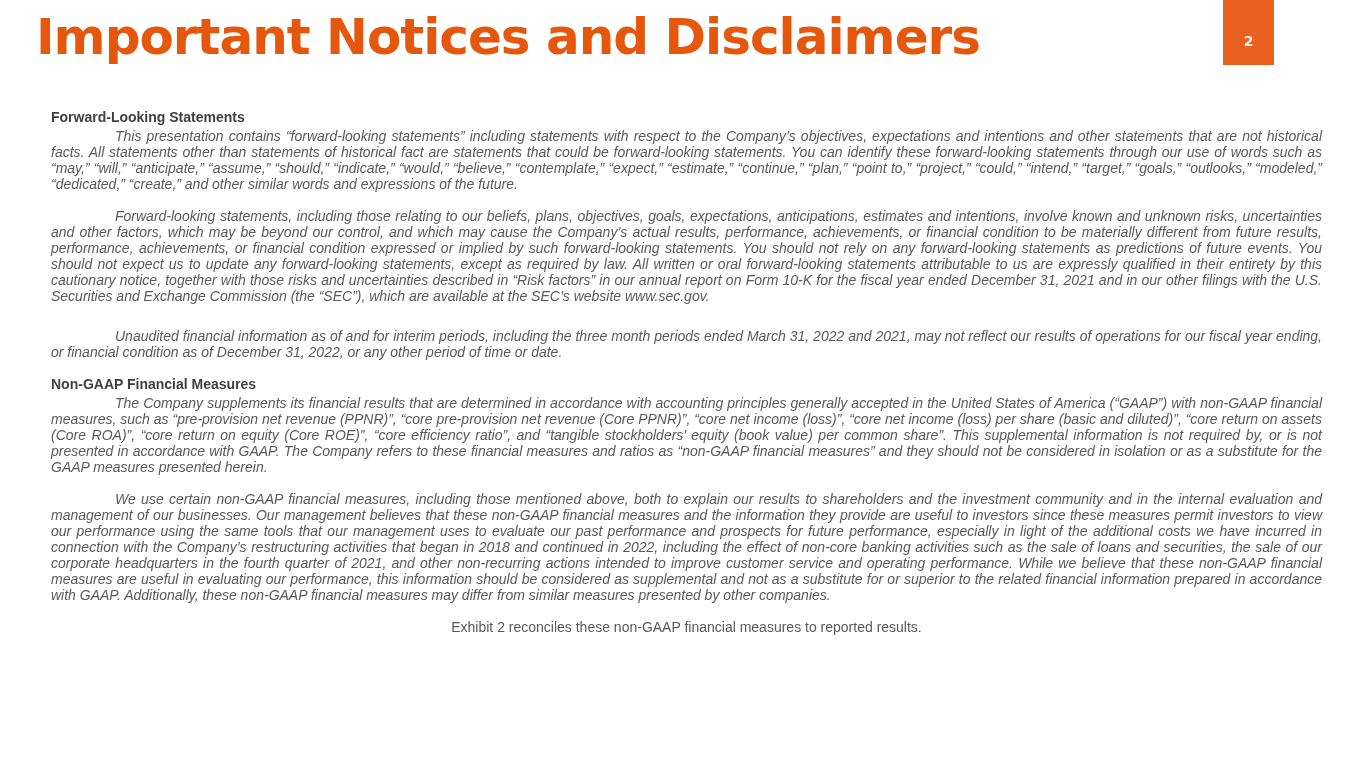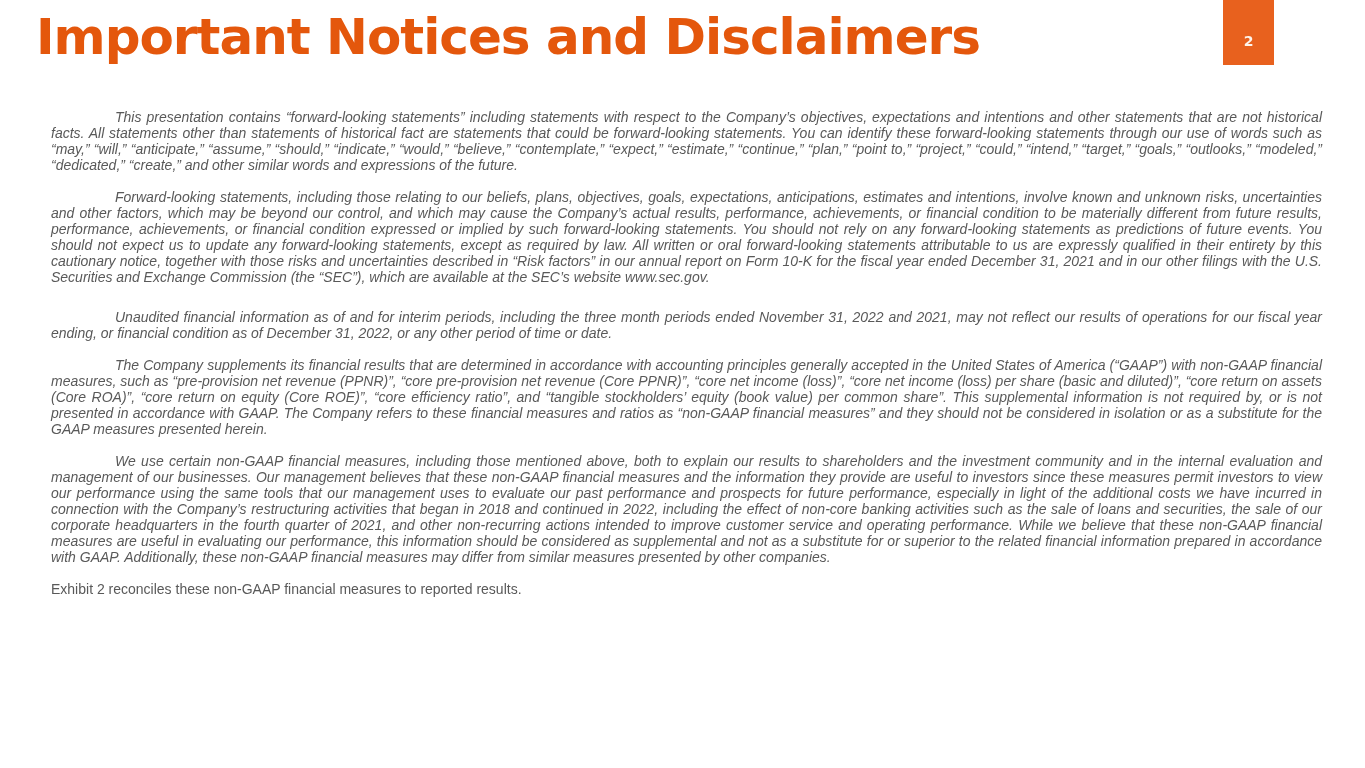--- a/index.html
+++ b/index.html
@@ -67,44 +67,46 @@
     text-align: left;
   }
   .para {
     margin: 0 0 16px 0;
     text-indent: 64px;
     font-style: italic;
   }
   .closing {
     margin: 0;
     text-indent: 0;
-    text-align: left;
+    text-align: center;
   }
 </style>
 </head>
 <body>
 
 <div class="slide">
   <h1 class="slide-title">Important Notices and Disclaimers</h1>
 
   <div class="page-box">
     <span>2</span>
   </div>
 
   <div class="content">
     <div id="sections">
   <div class="section">
+    <p class="section-heading">Forward-Looking Statements</p>
   <p class="para">This presentation contains “forward-looking statements” including statements with respect to the Company’s objectives, expectations and intentions and other statements that are not historical facts. All statements other than statements of historical fact are statements that could be forward-looking statements. You can identify these forward-looking statements through our use of words such as “may,” “will,” “anticipate,” “assume,” “should,” “indicate,” “would,” “believe,” “contemplate,” “expect,” “estimate,” “continue,” “plan,” “point to,” “project,” “could,” “intend,” “target,” “goals,” “outlooks,” “modeled,” “dedicated,” “create,” and other similar words and expressions of the future.</p>
           <p class="para">Forward-looking statements, including those relating to our beliefs, plans, objectives, goals, expectations, anticipations, estimates and intentions, involve known and unknown risks, uncertainties and other factors, which may be beyond our control, and which may cause the Company’s actual results, performance, achievements, or financial condition to be materially different from future results, performance, achievements, or financial condition expressed or implied by such forward-looking statements. You should not rely on any forward-looking statements as predictions of future events. You should not expect us to update any forward-looking statements, except as required by law. All written or oral forward-looking statements attributable to us are expressly qualified in their entirety by this cautionary notice, together with those risks and uncertainties described in “Risk factors” in our annual report on Form 10-K for the fiscal year ended December 31, 2021 and in our other filings with the U.S. Securities and Exchange Commission (the “SEC”), which are available at the SEC’s website www.sec.gov.</p>
         </div>
 
   <div class="section">
-  <p class="para">Unaudited financial information as of and for interim periods, including the three month periods ended November 31, 2022 and 2021, may not reflect our results of operations for our fiscal year ending, or financial condition as of December 31, 2022, or any other period of time or date.</p>
+  <p class="para">Unaudited financial information as of and for interim periods, including the three month periods ended March 31, 2022 and 2021, may not reflect our results of operations for our fiscal year ending, or financial condition as of December 31, 2022, or any other period of time or date.</p>
         </div>
 
   <div class="section">
+    <p class="section-heading">Non-GAAP Financial Measures</p>
   <p class="para">The Company supplements its financial results that are determined in accordance with accounting principles generally accepted in the United States of America (“GAAP”) with non-GAAP financial measures, such as “pre-provision net revenue (PPNR)”, “core pre-provision net revenue (Core PPNR)”, “core net income (loss)”, “core net income (loss) per share (basic and diluted)”, “core return on assets (Core ROA)”, “core return on equity (Core ROE)”, “core efficiency ratio”, and “tangible stockholders’ equity (book value) per common share”. This supplemental information is not required by, or is not presented in accordance with GAAP. The Company refers to these financial measures and ratios as “non-GAAP financial measures” and they should not be considered in isolation or as a substitute for the GAAP measures presented herein.</p>
           <p class="para">We use certain non-GAAP financial measures, including those mentioned above, both to explain our results to shareholders and the investment community and in the internal evaluation and management of our businesses. Our management believes that these non-GAAP financial measures and the information they provide are useful to investors since these measures permit investors to view our performance using the same tools that our management uses to evaluate our past performance and prospects for future performance, especially in light of the additional costs we have incurred in connection with the Company’s restructuring activities that began in 2018 and continued in 2022, including the effect of non-core banking activities such as the sale of loans and securities, the sale of our corporate headquarters in the fourth quarter of 2021, and other non-recurring actions intended to improve customer service and operating performance. While we believe that these non-GAAP financial measures are useful in evaluating our performance, this information should be considered as supplemental and not as a substitute for or superior to the related financial information prepared in accordance with GAAP. Additionally, these non-GAAP financial measures may differ from similar measures presented by other companies.</p>
         </div>
 </div>
     <p class="closing">Exhibit 2 reconciles these non-GAAP financial measures to reported results.</p>
   </div>
 </div>
 
 </body></html>

